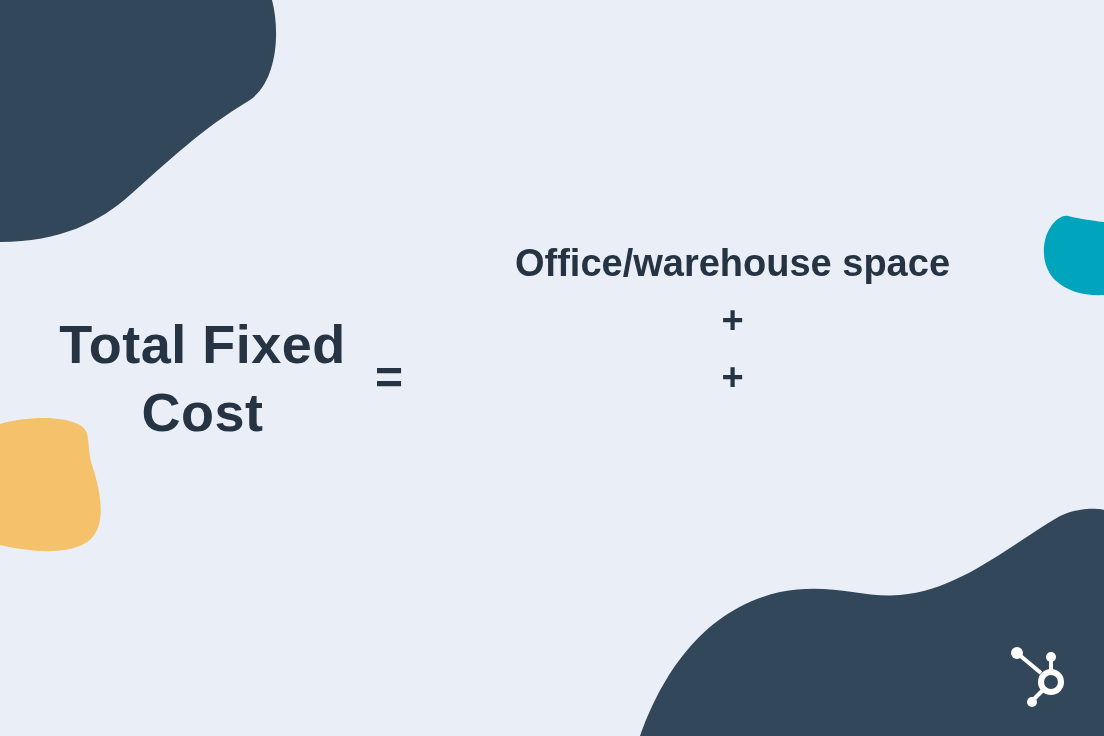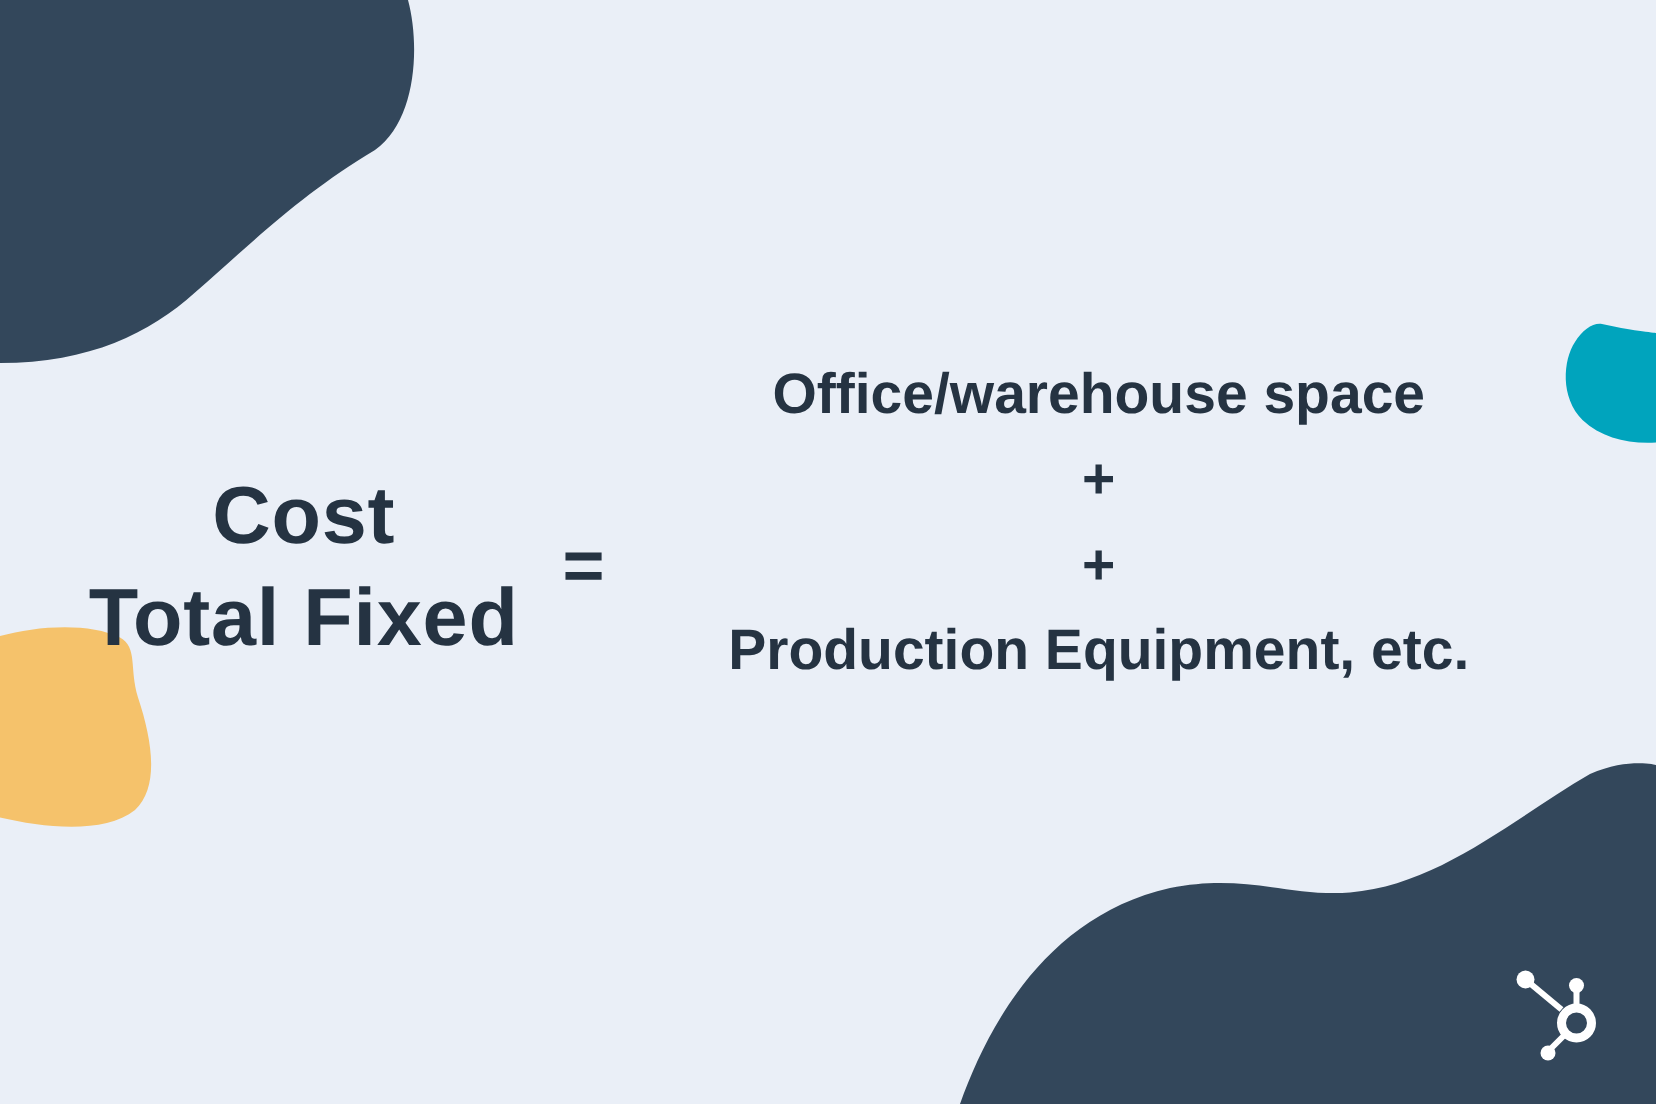--- a/index.html
+++ b/index.html
@@ -32,31 +32,30 @@
   <path d="M0,0 L272,0 C280,30 278,80 250,100 C200,130 170,160 130,195 C100,222 60,242 0,242 Z" fill="#33475b"></path>
 
   <path d="M1068,216 C1085,220 1104,222 1104,222 L1104,295 C1085,296 1068,292 1055,280 C1040,265 1042,240 1050,228 C1055,220 1062,215 1068,216 Z" fill="#00a4bd"></path>
 
   <path d="M0,424 C25,417 60,415 80,425 C92,432 86,445 92,465 C102,495 106,525 90,540 C70,556 30,552 0,545 Z" fill="#f5c26b"></path>
 
   <path d="M640,736 C660,680 700,610 780,592 C830,582 860,598 900,595 C960,590 1010,545 1060,516 C1085,505 1104,510 1104,510 L1104,736 Z" fill="#33475b"></path>
 </svg>
 
 <div class="text lhs">
+  <div>Total Fixed</div>
   <div>Cost</div>
-  <div>Total Fixed</div>
 </div>
 
 <div class="text eq">=</div>
 
 <div class="text rhs">
   <div>Office/warehouse space</div>
   <div>+</div>
   <div>+</div>
-  <div>Production Equipment, etc.</div>
 </div>
 
 <svg class="logo" viewBox="0 0 70 70">
   <g fill="#ffffff" stroke="#ffffff">
     <circle cx="12" cy="13" r="6" stroke="none"></circle>
     <line x1="12" y1="13" x2="36" y2="33" stroke-width="4"></line>
     <circle cx="46" cy="17" r="5" stroke="none"></circle>
     <line x1="46" y1="17" x2="46" y2="32" stroke-width="4"></line>
     <circle cx="46" cy="42" r="10" fill="none" stroke-width="6"></circle>
     <line x1="38" y1="50" x2="28" y2="60" stroke-width="4"></line>

